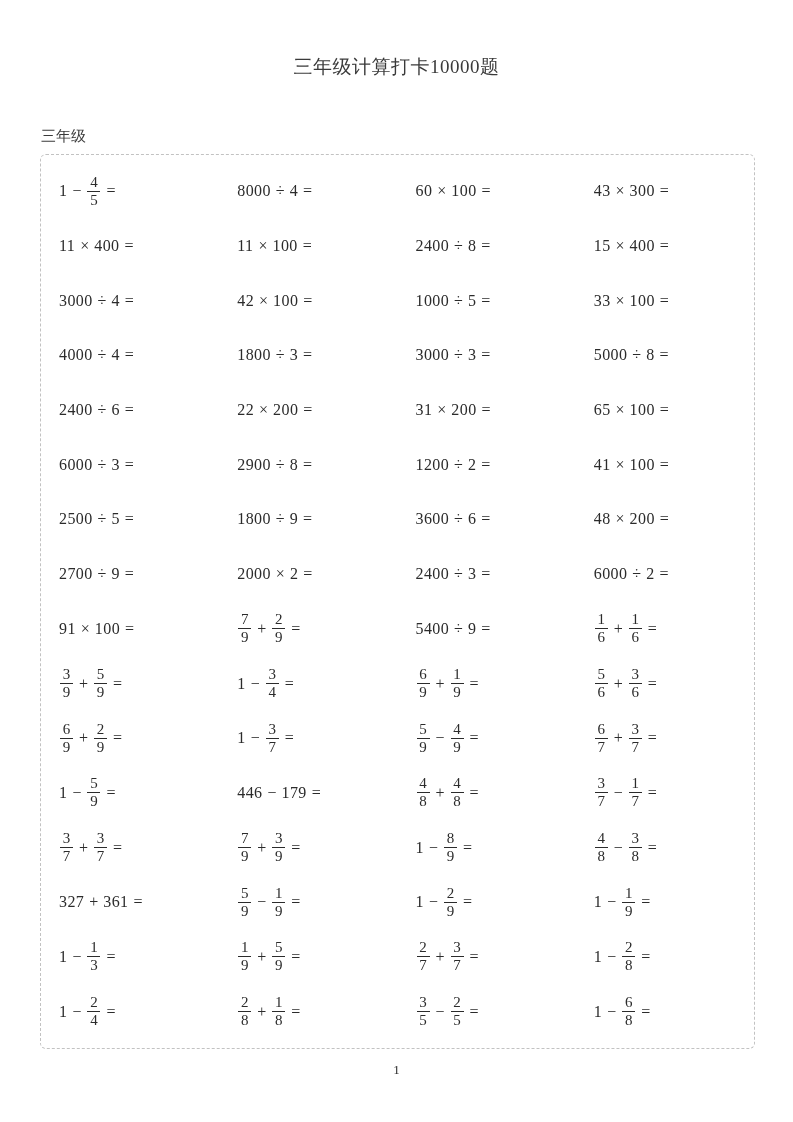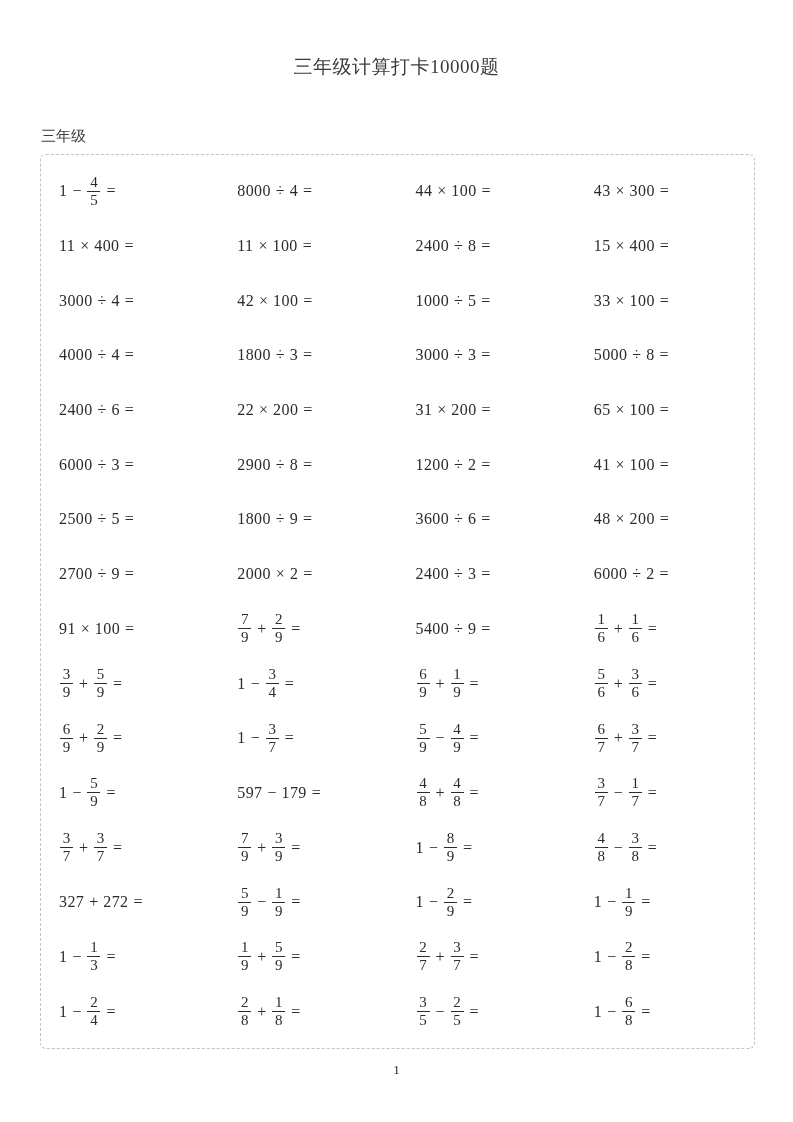--- a/index.html
+++ b/index.html
@@ -151,21 +151,21 @@
           <div class="cell">
             <span class="expr" title="8000 ÷ 4 =">
               <span class="num">8000</span>
               <span class="op">÷</span>
               <span class="num">4</span>
               <span class="op">=</span>
             </span>
           </div>
           <div class="cell">
             <span class="expr" title="81 × 100 =">
-              <span class="num">44</span>
+              <span class="num">60</span>
               <span class="op">×</span>
               <span class="num">100</span>
               <span class="op">=</span>
             </span>
           </div>
           <div class="cell">
             <span class="expr" title="28 × 300 =">
               <span class="num">43</span>
               <span class="op">×</span>
               <span class="num">300</span>
@@ -593,21 +593,21 @@
               <span class="frac">
                 <span class="top">5</span>
                 <span class="bar"></span>
                 <span class="bot">9</span>
               </span>
               <span class="op">=</span>
             </span>
           </div>
           <div class="cell">
             <span class="expr" title="446 - 179 =">
-              <span class="num">597</span>
+              <span class="num">446</span>
               <span class="op">−</span>
               <span class="num">179</span>
               <span class="op">=</span>
             </span>
           </div>
           <div class="cell">
             <span class="expr" title="4/8 + 4/8 =">
               <span class="frac">
                 <span class="top">4</span>
                 <span class="bar"></span>
@@ -699,21 +699,21 @@
               </span>
               <span class="op">=</span>
             </span>
           </div>
         </div>
         <div class="row">
           <div class="cell">
             <span class="expr" title="327 + 272 =">
               <span class="num">327</span>
               <span class="op">+</span>
-              <span class="num">272</span>
+              <span class="num">361</span>
               <span class="op">=</span>
             </span>
           </div>
           <div class="cell">
             <span class="expr" title="5/9 - 1/9 =">
               <span class="frac">
                 <span class="top">5</span>
                 <span class="bar"></span>
                 <span class="bot">9</span>
               </span>

